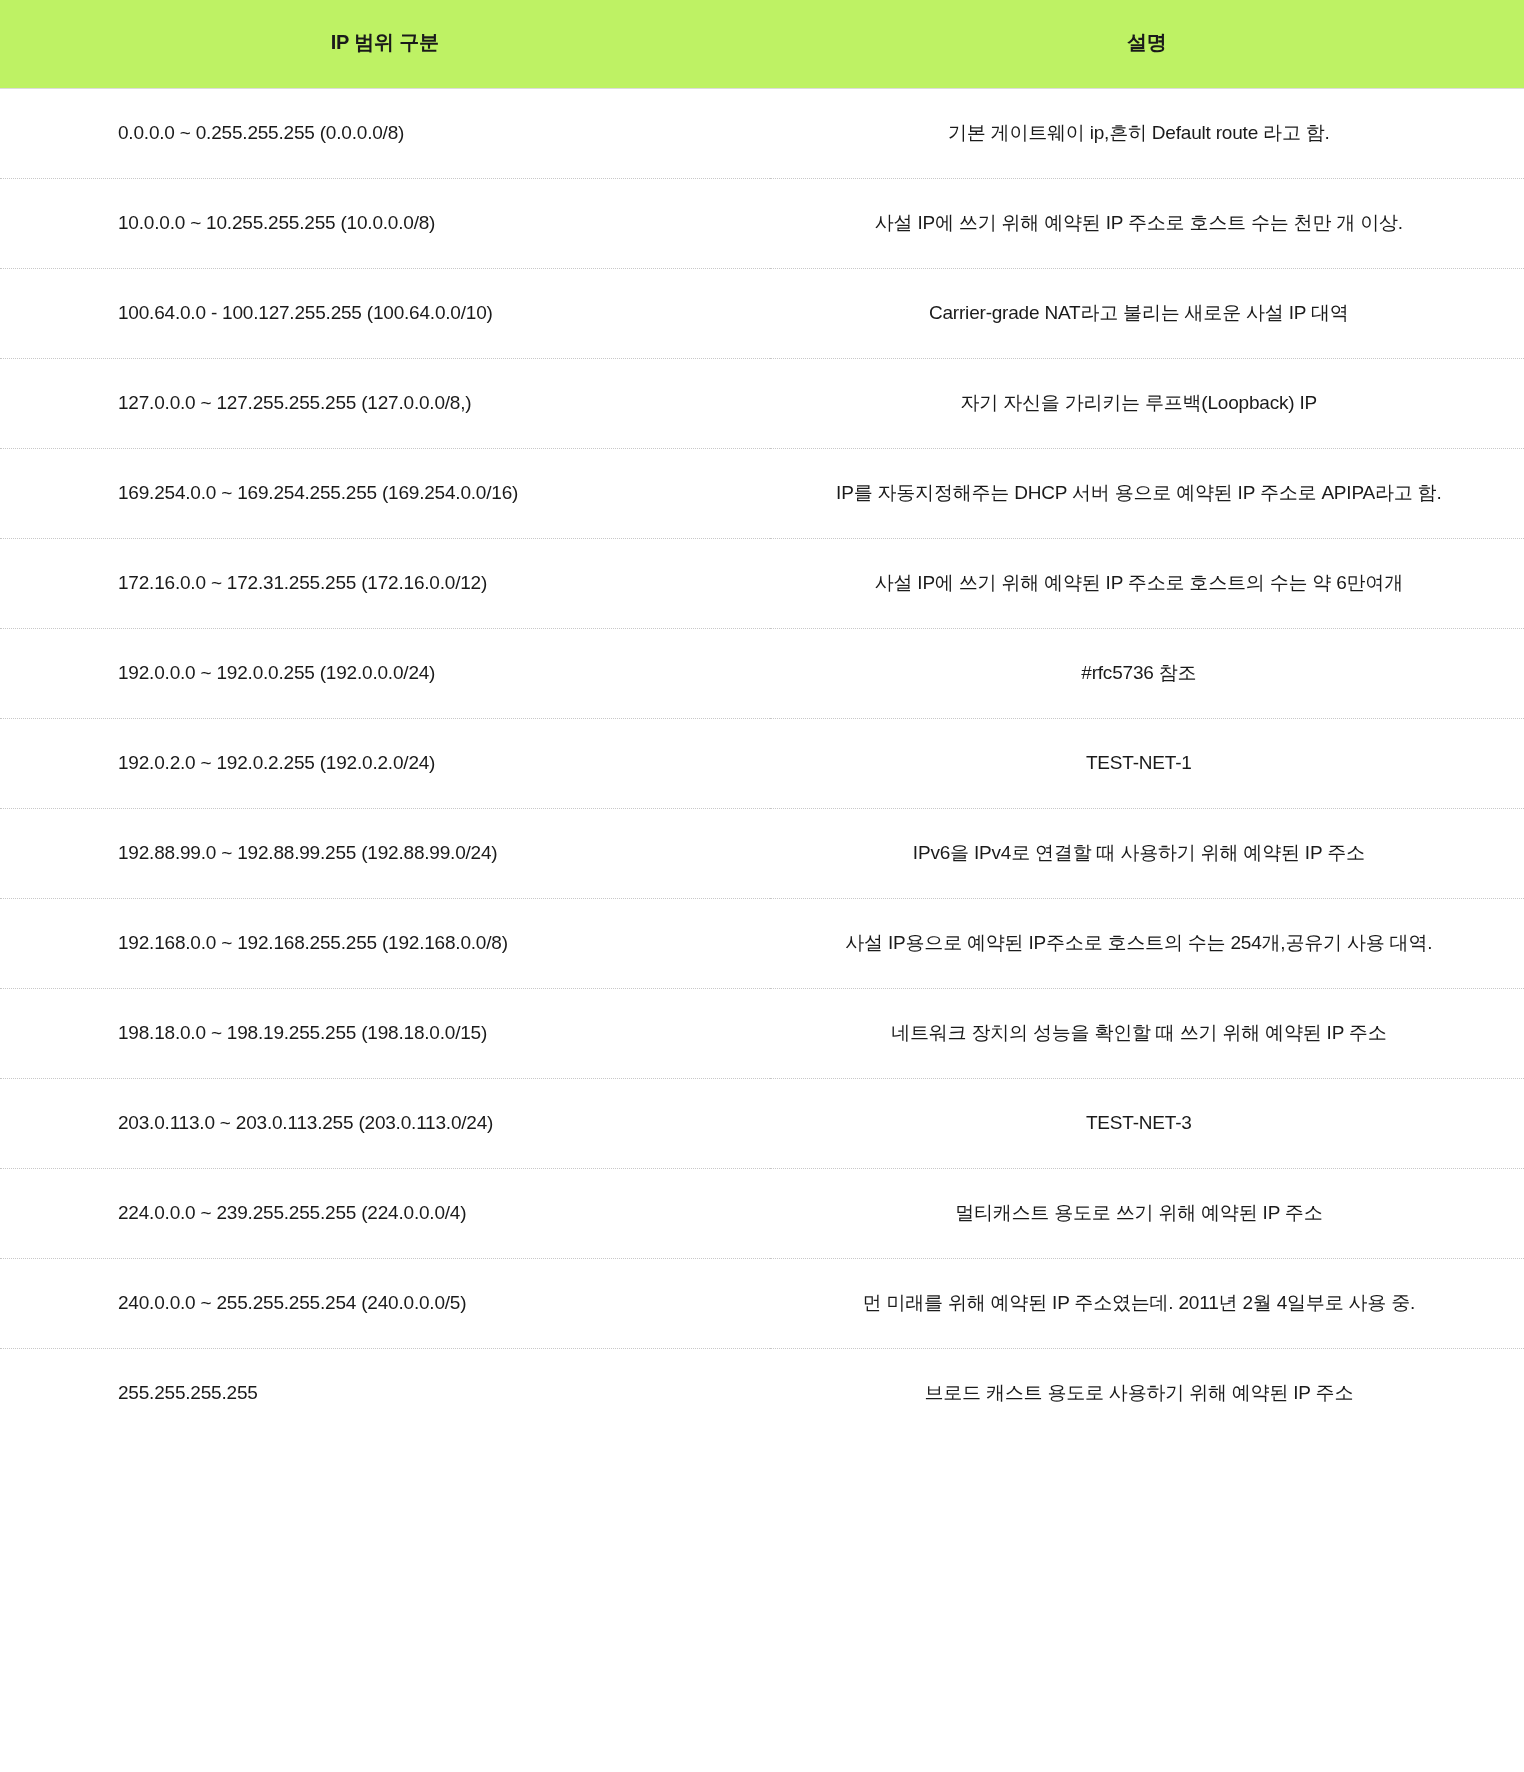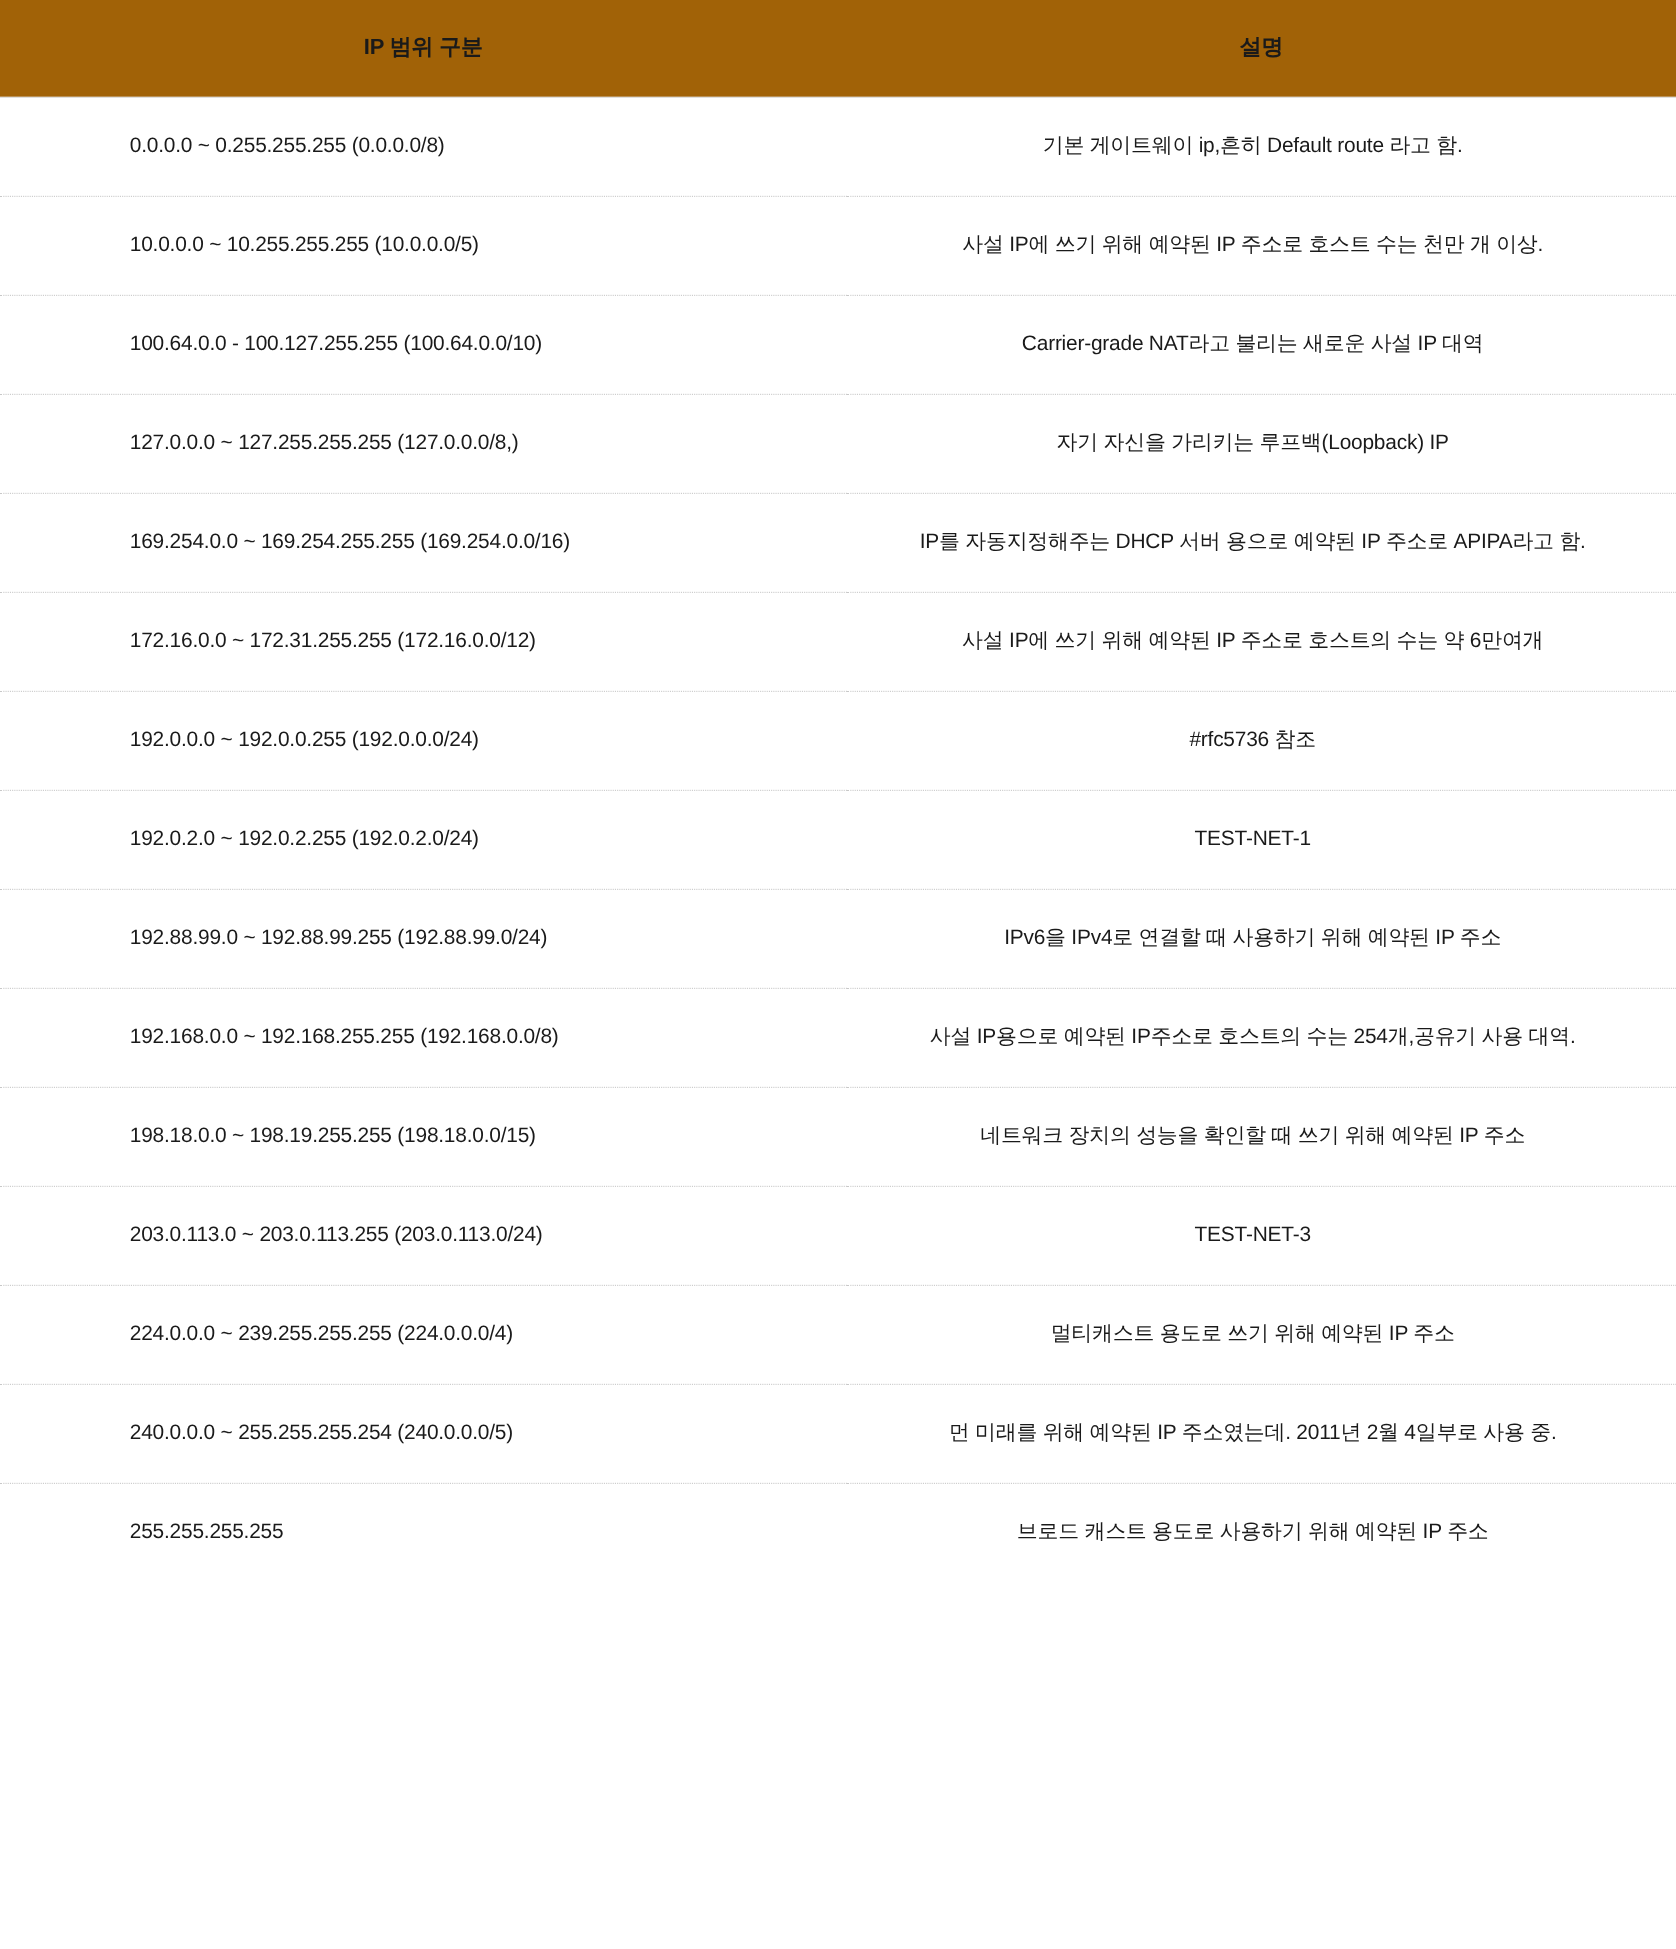--- a/index.html
+++ b/index.html
@@ -20,21 +20,21 @@
   }
   table.ip-table {
     width: 100%;
     border-collapse: collapse;
     table-layout: fixed;
   }
   table.ip-table col.col-range { width: 50.5%; }
   table.ip-table col.col-desc  { width: 49.5%; }
 
   thead th {
-    background: #a16207;
+    background: #bef264;
     font-size: 20px;
     font-weight: bold;
     color: #1a1a1a;
     text-align: center;
     padding: 24px 10px 26px 10px;
     border-bottom: 1px solid #dcdcdc;
     letter-spacing: -0.2px;
   }
   thead tr {
     height: 88px;
@@ -80,21 +80,21 @@
         <th>IP 범위 구분</th>
         <th>설명</th>
       </tr>
     </thead>
     <tbody id="table-body">
         <tr>
           <td class="cell-range">0.0.0.0 ~ 0.255.255.255 (0.0.0.0/8)</td>
           <td class="cell-desc">기본 게이트웨이 ip,흔히 Default route 라고 함.</td>
         </tr>
         <tr>
-          <td class="cell-range">10.0.0.0 ~ 10.255.255.255 (10.0.0.0/5)</td>
+          <td class="cell-range">10.0.0.0 ~ 10.255.255.255 (10.0.0.0/8)</td>
           <td class="cell-desc">사설 IP에 쓰기 위해 예약된 IP 주소로 호스트 수는 천만 개 이상.</td>
         </tr>
         <tr>
           <td class="cell-range">100.64.0.0 - 100.127.255.255 (100.64.0.0/10)</td>
           <td class="cell-desc">Carrier-grade NAT라고 불리는 새로운 사설 IP 대역</td>
         </tr>
         <tr>
           <td class="cell-range">127.0.0.0 ~ 127.255.255.255 (127.0.0.0/8,)</td>
           <td class="cell-desc">자기 자신을 가리키는 루프백(Loopback) IP</td>
         </tr>

